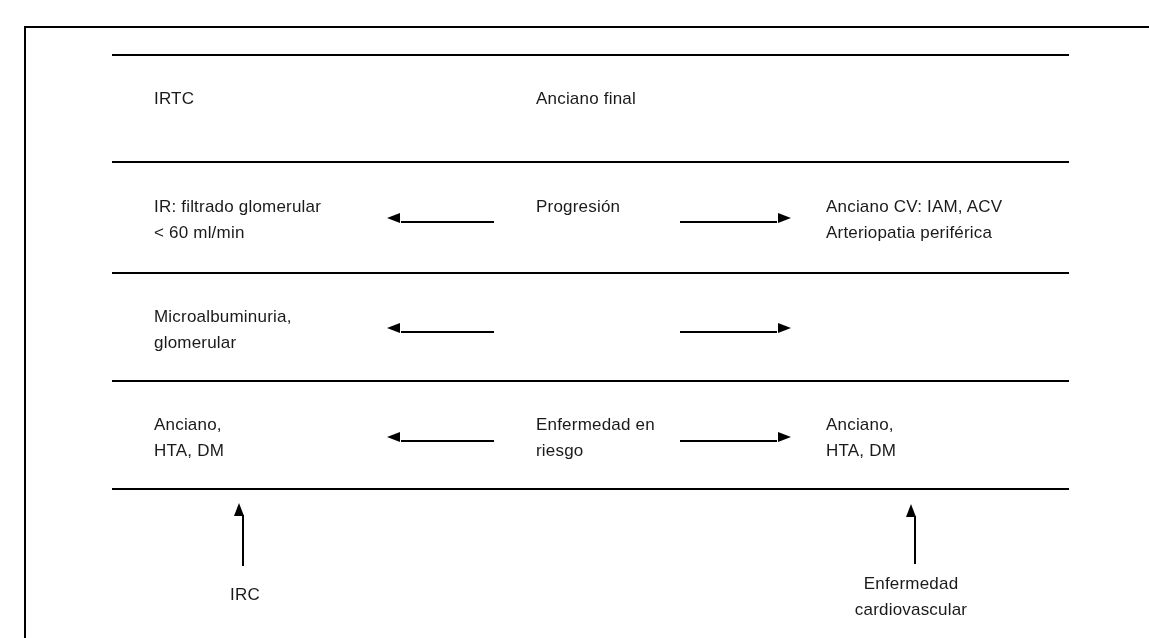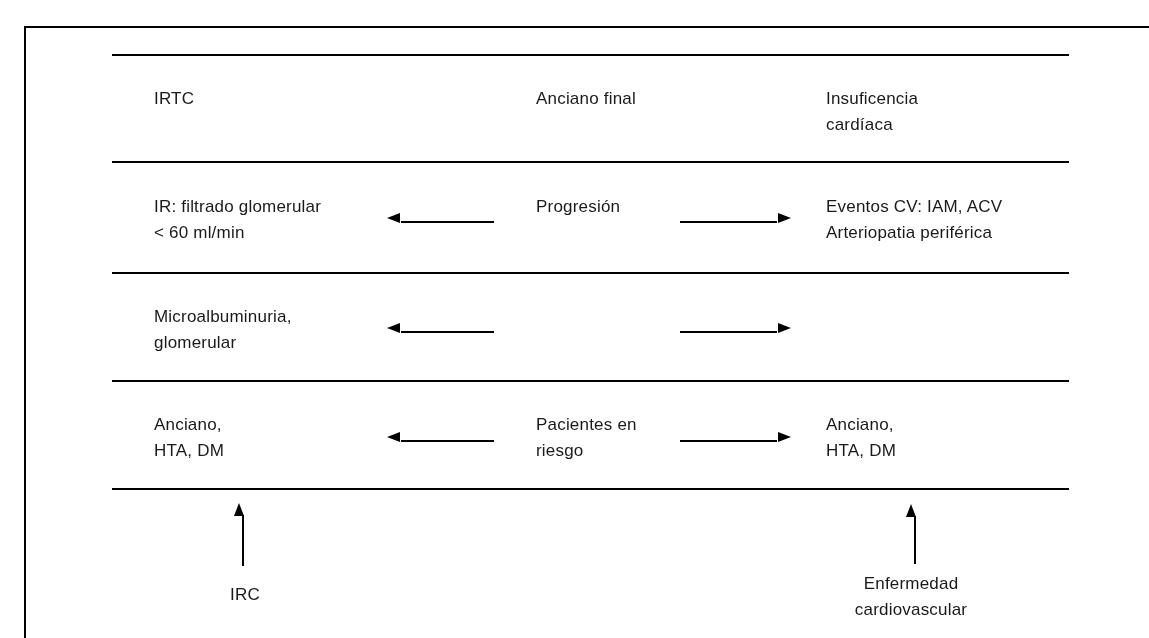--- a/index.html
+++ b/index.html
@@ -74,47 +74,45 @@
   <div class="frame"></div>
 
   <div class="hline" style="top:38px"></div>
   <div class="hline" style="top:145px"></div>
   <div class="hline" style="top:256px"></div>
   <div class="hline" style="top:364px"></div>
   <div class="hline" style="top:472px"></div>
 
   <div class="txt" style="left:138px; top:70px">IRTC</div>
   <div class="txt" style="left:520px; top:70px">Anciano final</div>
-  <div class="txt" style="left:810px; top:70px">Insuficencia
-cardíaca</div>
 
   <div class="txt" style="left:138px; top:178px">IR: filtrado glomerular
 &lt; 60 ml/min</div>
   <div class="txt" style="left:520px; top:178px">Progresión</div>
-  <div class="txt" style="left:810px; top:178px">Eventos CV: IAM, ACV
+  <div class="txt" style="left:810px; top:178px">Anciano CV: IAM, ACV
 Arteriopatia periférica</div>
   <div class="arrow-h dir-left" style="left:371px; top:197px; width:111px">
       <span class="shaft"></span>
     </div>
   <div class="arrow-h dir-right" style="left:660px; top:197px; width:115px">
       <span class="shaft"></span>
     </div>
 
   <div class="txt" style="left:138px; top:288px">Microalbuminuria,
 glomerular</div>
   <div class="arrow-h dir-left" style="left:371px; top:307px; width:111px">
       <span class="shaft"></span>
     </div>
   <div class="arrow-h dir-right" style="left:660px; top:307px; width:115px">
       <span class="shaft"></span>
     </div>
 
   <div class="txt" style="left:138px; top:396px">Anciano,
 HTA, DM</div>
-  <div class="txt" style="left:520px; top:396px">Pacientes en
+  <div class="txt" style="left:520px; top:396px">Enfermedad en
 riesgo</div>
   <div class="txt" style="left:810px; top:396px">Anciano,
 HTA, DM</div>
   <div class="arrow-h dir-left" style="left:371px; top:416px; width:111px">
       <span class="shaft"></span>
     </div>
   <div class="arrow-h dir-right" style="left:660px; top:416px; width:115px">
       <span class="shaft"></span>
     </div>
 

